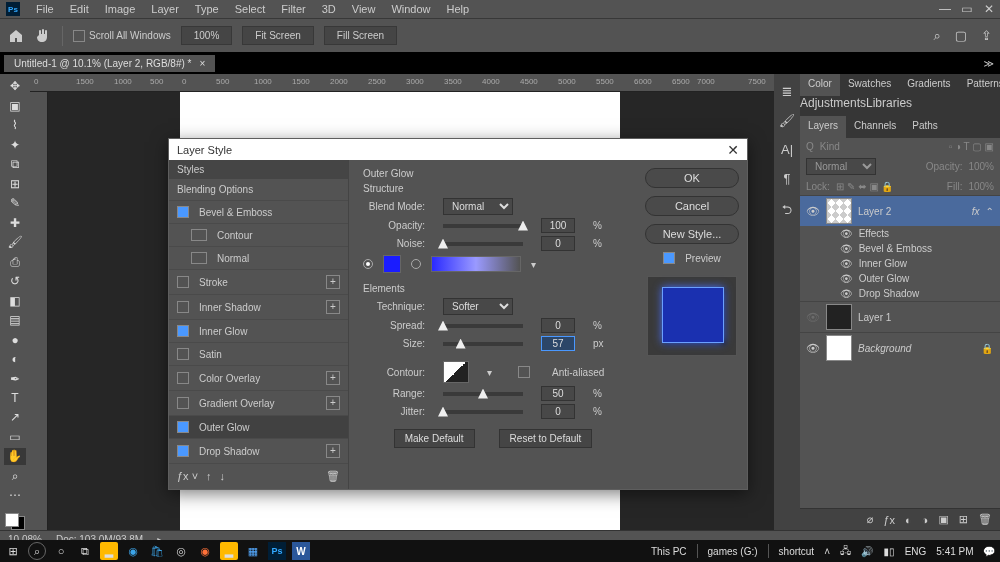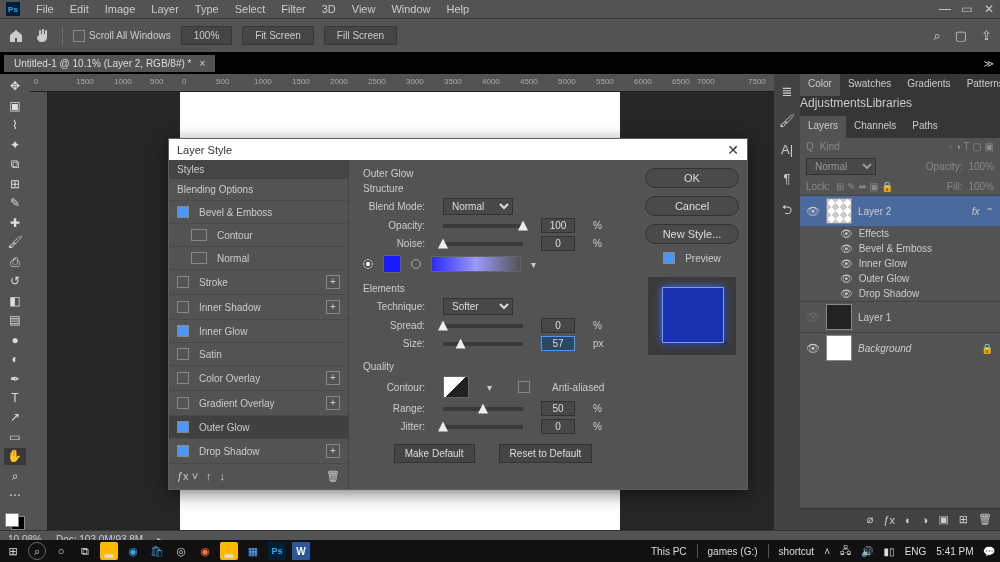--- a/index.html
+++ b/index.html
@@ -455,21 +455,20 @@
           <label>Size:</label>
           <div class="slider">
               <div class="thumb" style="left:22%"></div>
             </div>
           <input class="num hl" value="57" style="">
           <span>px</span>
         </div>
       </div>
 
       <div class="group">
-        <div class="subhdr">Quality</div>
         <div class="fld">
           <label>Contour:</label>
           <div class="contour-sw"></div>
           <span>▾</span>
           <span class="checkbox" style="margin-left:8px"></span>
           <span>Anti-aliased</span>
         </div>
         <div class="fld">
           <label>Range:</label>
           <div class="slider">

